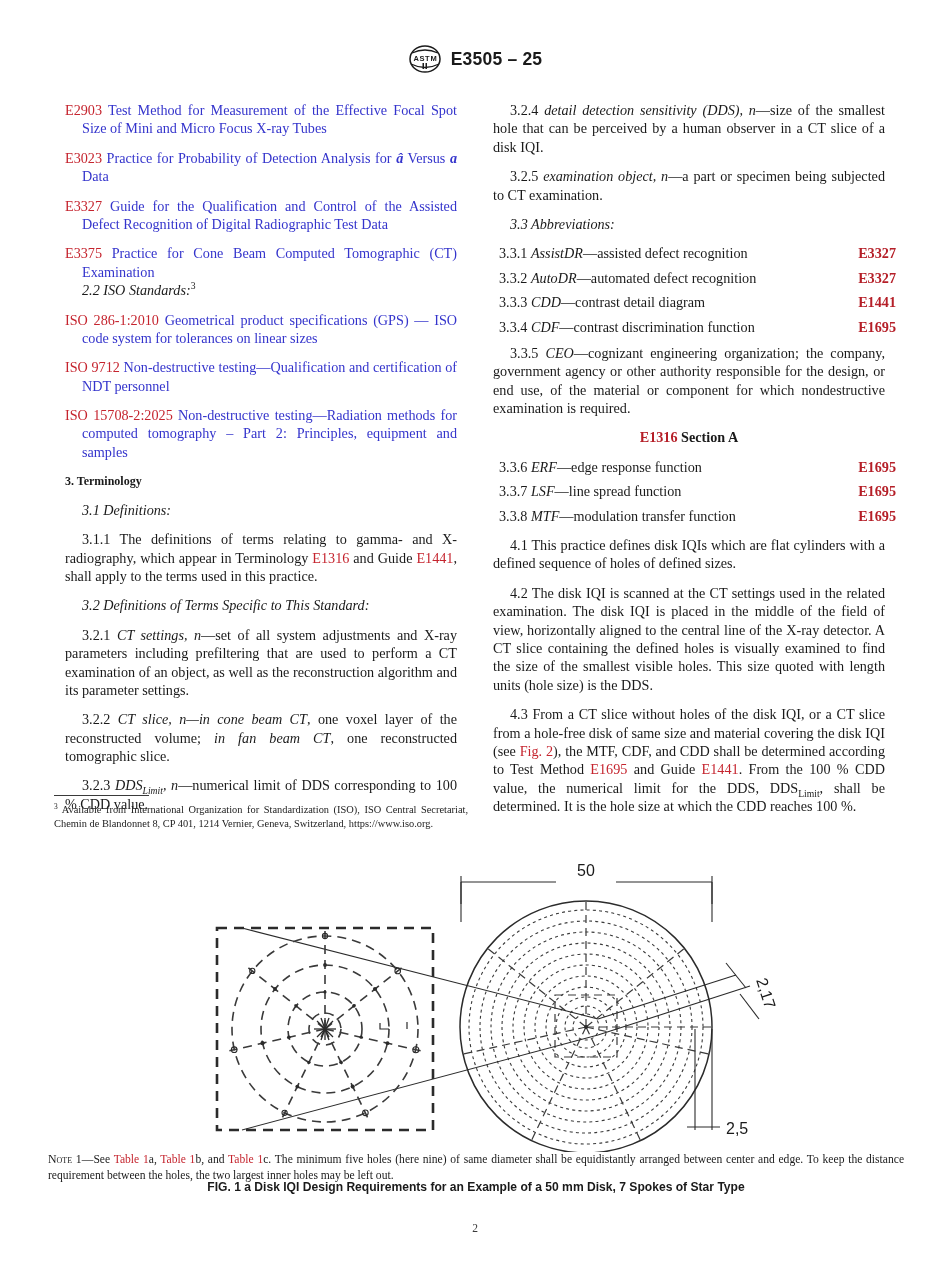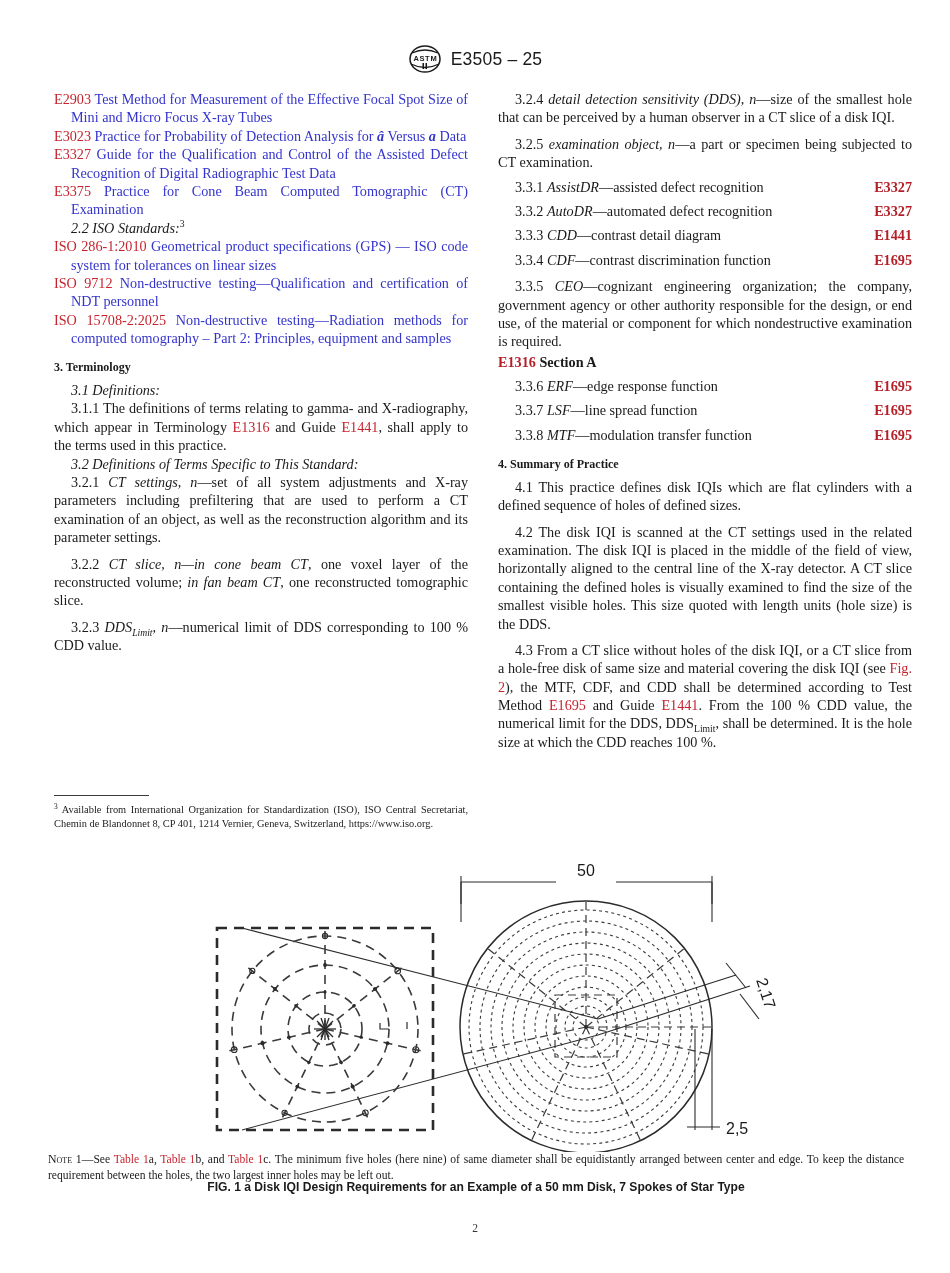--- a/index.html
+++ b/index.html
@@ -30,40 +30,40 @@
     width: 950px;
     text-align: center;
     display: flex;
     justify-content: center;
     align-items: center;
     gap: 9px;
   }
   .astm-logo { display: block; }
   .hdr-title {
     font-family: "Liberation Sans", "DejaVu Sans", sans-serif;
-    font-weight: normal;
+    font-weight: bold;
     font-size: 17.5px;
     letter-spacing: 0.2px;
     color: #1a1a1a;
   }
 
   
   .col {
     position: absolute;
     top: 90px;
     width: 414px;
     font-size: 14.2px;
     line-height: 1.295;
     text-align: justify;
     text-justify: inter-word;
   }
   .col-left  { left: 54px; }
-  .col-right { left: 498px; }
-
-  p { margin: 0; }
+  .col-right { left: 482px; }
+
+  p { margin: 11px; }
 
   .ref {
     padding-left: 17px;
     text-indent: -17px;
     color: #3434cc;
     margin-bottom: 0;
   }
   .ref .num { color: #c5242e; }
 
   .sec-head {
@@ -86,21 +86,21 @@
   
   .abbr {
     display: flex;
     align-items: flex-end;
     margin-top: 6px;
   }
   .abbr .txt { flex: 0 0 auto; padding-left: 17px; }
   .abbr .fill { flex: 1 1 auto; }
   .abbr .rref { flex: 0 0 auto; text-align: right; }
   .right-ref {
-    text-align: left;
+    text-align: center;
     margin-top: 2px;
   }
 
   
   .fn-rule {
     position: absolute;
     left: 54px;
     top: 795px;
     width: 95px;
     border-top: 1px solid #3a3a3a;
@@ -221,20 +221,21 @@
     <span class="fnmark">3</span>
     <span>Available from International Organization for Standardization (ISO), ISO Central Secretariat, Chemin de Blandonnet 8, CP 401, 1214 Vernier, Geneva, Switzerland, https://www.iso.org.</span>
   </div>
 
   <div class="col col-right">
 
     <p class="para"><span>3.2.4  </span><i>detail detection sensitivity (DDS), n</i><span>—size of the smallest hole that can be perceived by a human observer in a CT slice of a disk IQI.</span></p>
 
     <p class="para para-gap"><span>3.2.5  </span><i>examination object, n</i><span>—a part or specimen being subjected to CT examination.</span></p>
 
+    <p class="para para-gap"><i>3.3  Abbreviations:</i></p>
 
     <div class="abbr">
       <span class="txt"><span>3.3.1  </span><i>AssistDR</i><span>—assisted defect recognition</span></span>
       <span class="fill"></span>
       <span class="rref redb">E3327</span>
     </div>
 
     <div class="abbr">
       <span class="txt"><span>3.3.2  </span><i>AutoDR</i><span>—automated defect recognition</span></span>
       <span class="fill"></span>
@@ -268,21 +269,20 @@
       <span class="fill"></span>
       <span class="rref redb">E1695</span>
     </div>
 
     <div class="abbr">
       <span class="txt"><span>3.3.8  </span><i>MTF</i><span>—modulation transfer function</span></span>
       <span class="fill"></span>
       <span class="rref redb">E1695</span>
     </div>
 
-    <p class="sec-head">4.  Summary of Practice</p>
 
     <p class="para">4.1  This practice defines disk IQIs which are flat cylinders with a defined sequence of holes of defined sizes.</p>
 
     <p class="para para-gap">4.2  The disk IQI is scanned at the CT settings used in the related examination. The disk IQI is placed in the middle of the field of view, horizontally aligned to the central line of the X-ray detector. A CT slice containing the defined holes is visually examined to find the size of the smallest visible holes. This size quoted with length units (hole size) is the DDS.</p>
 
     <p class="para para-gap"><span>4.3  From a CT slice without holes of the disk IQI, or a CT slice from a hole-free disk of same size and material covering the disk IQI (see </span><span class="red">Fig. 2</span><span>), the MTF, CDF, and CDD shall be determined according to Test Method </span><span class="red">E1695</span><span> and Guide </span><span class="red">E1441</span><span>. From the 100 % CDD value, the numerical limit for the DDS, </span><span>DDS</span><sub>Limit</sub><span>, shall be determined. It is the hole size at which the CDD reaches 100 %.</span></p>
   </div>
 
   <div class="figure-wrap">
     <svg width="950" height="290" viewBox="0 0 950 290">

